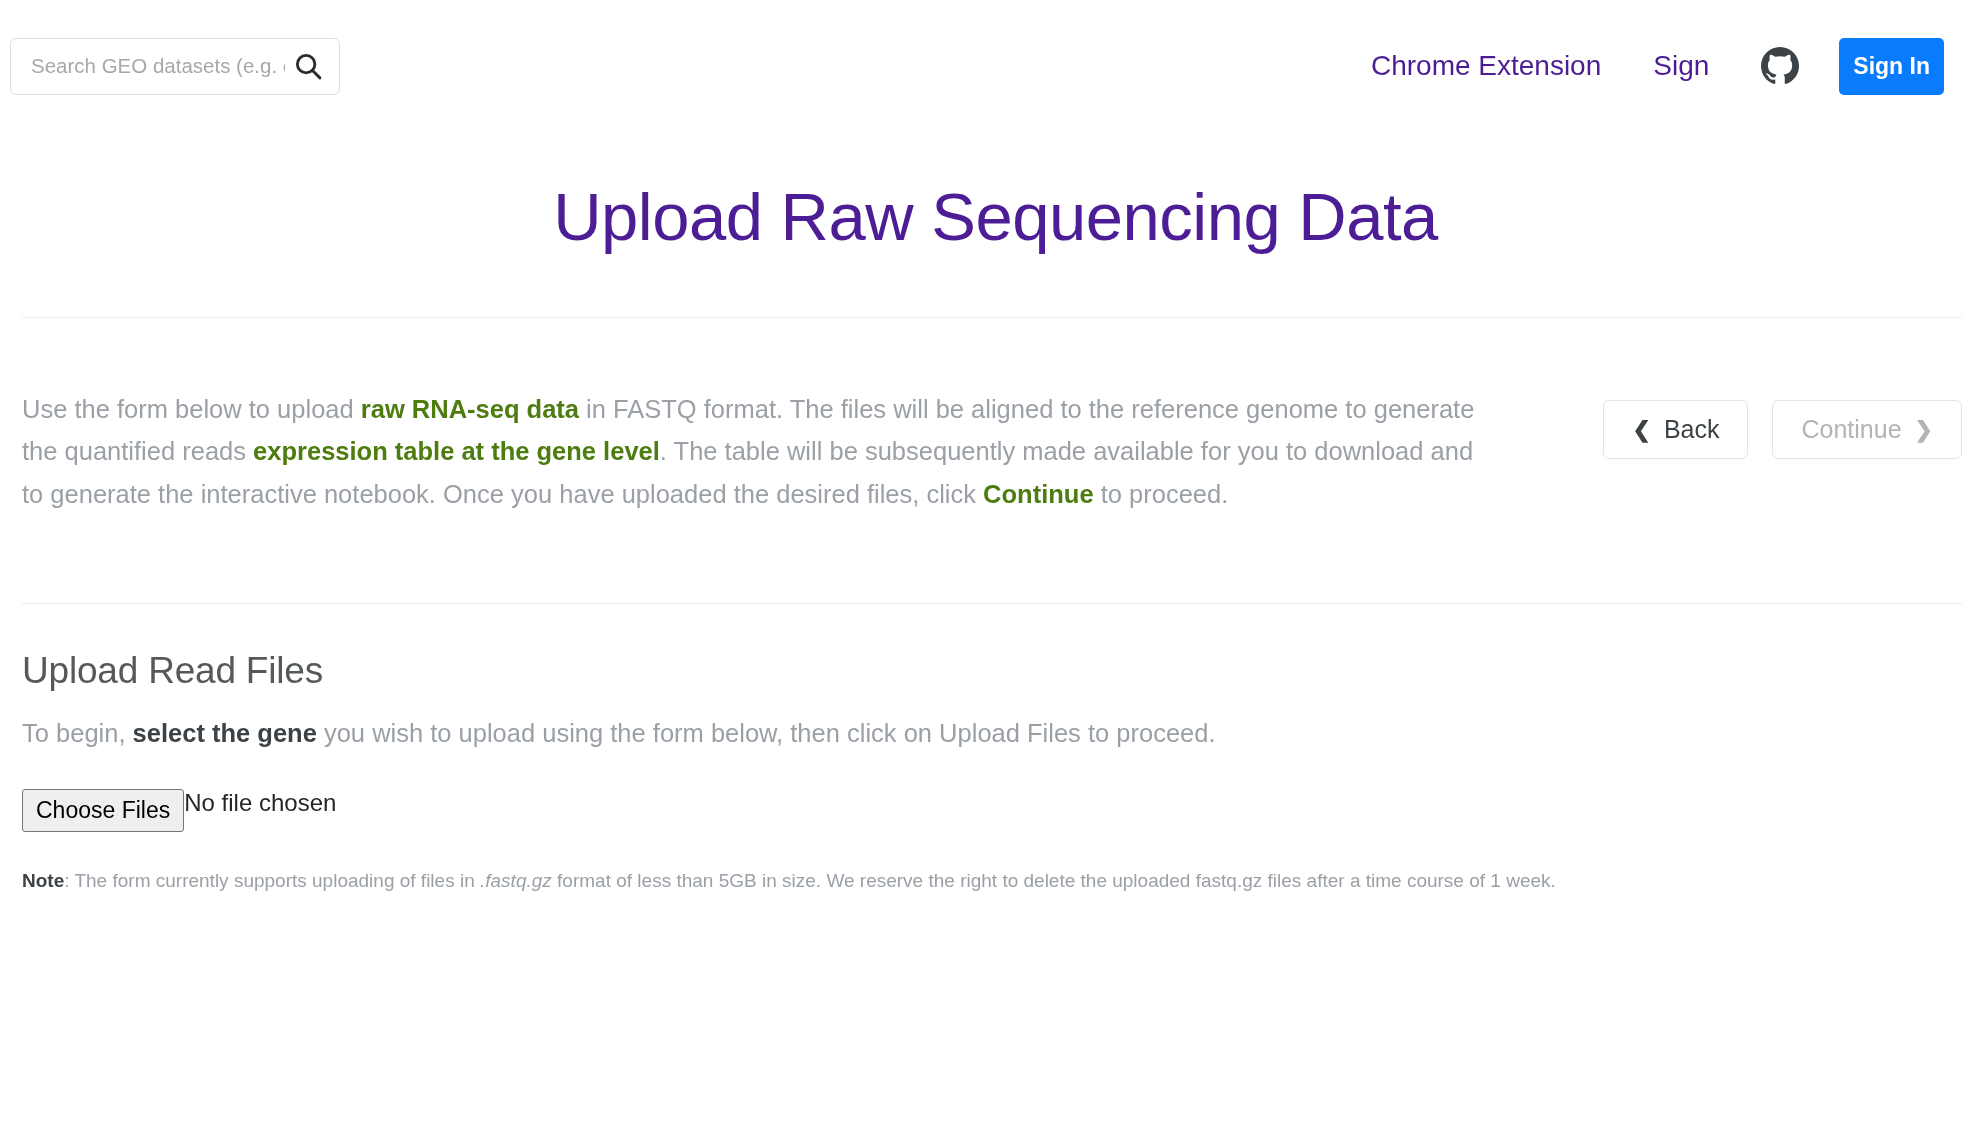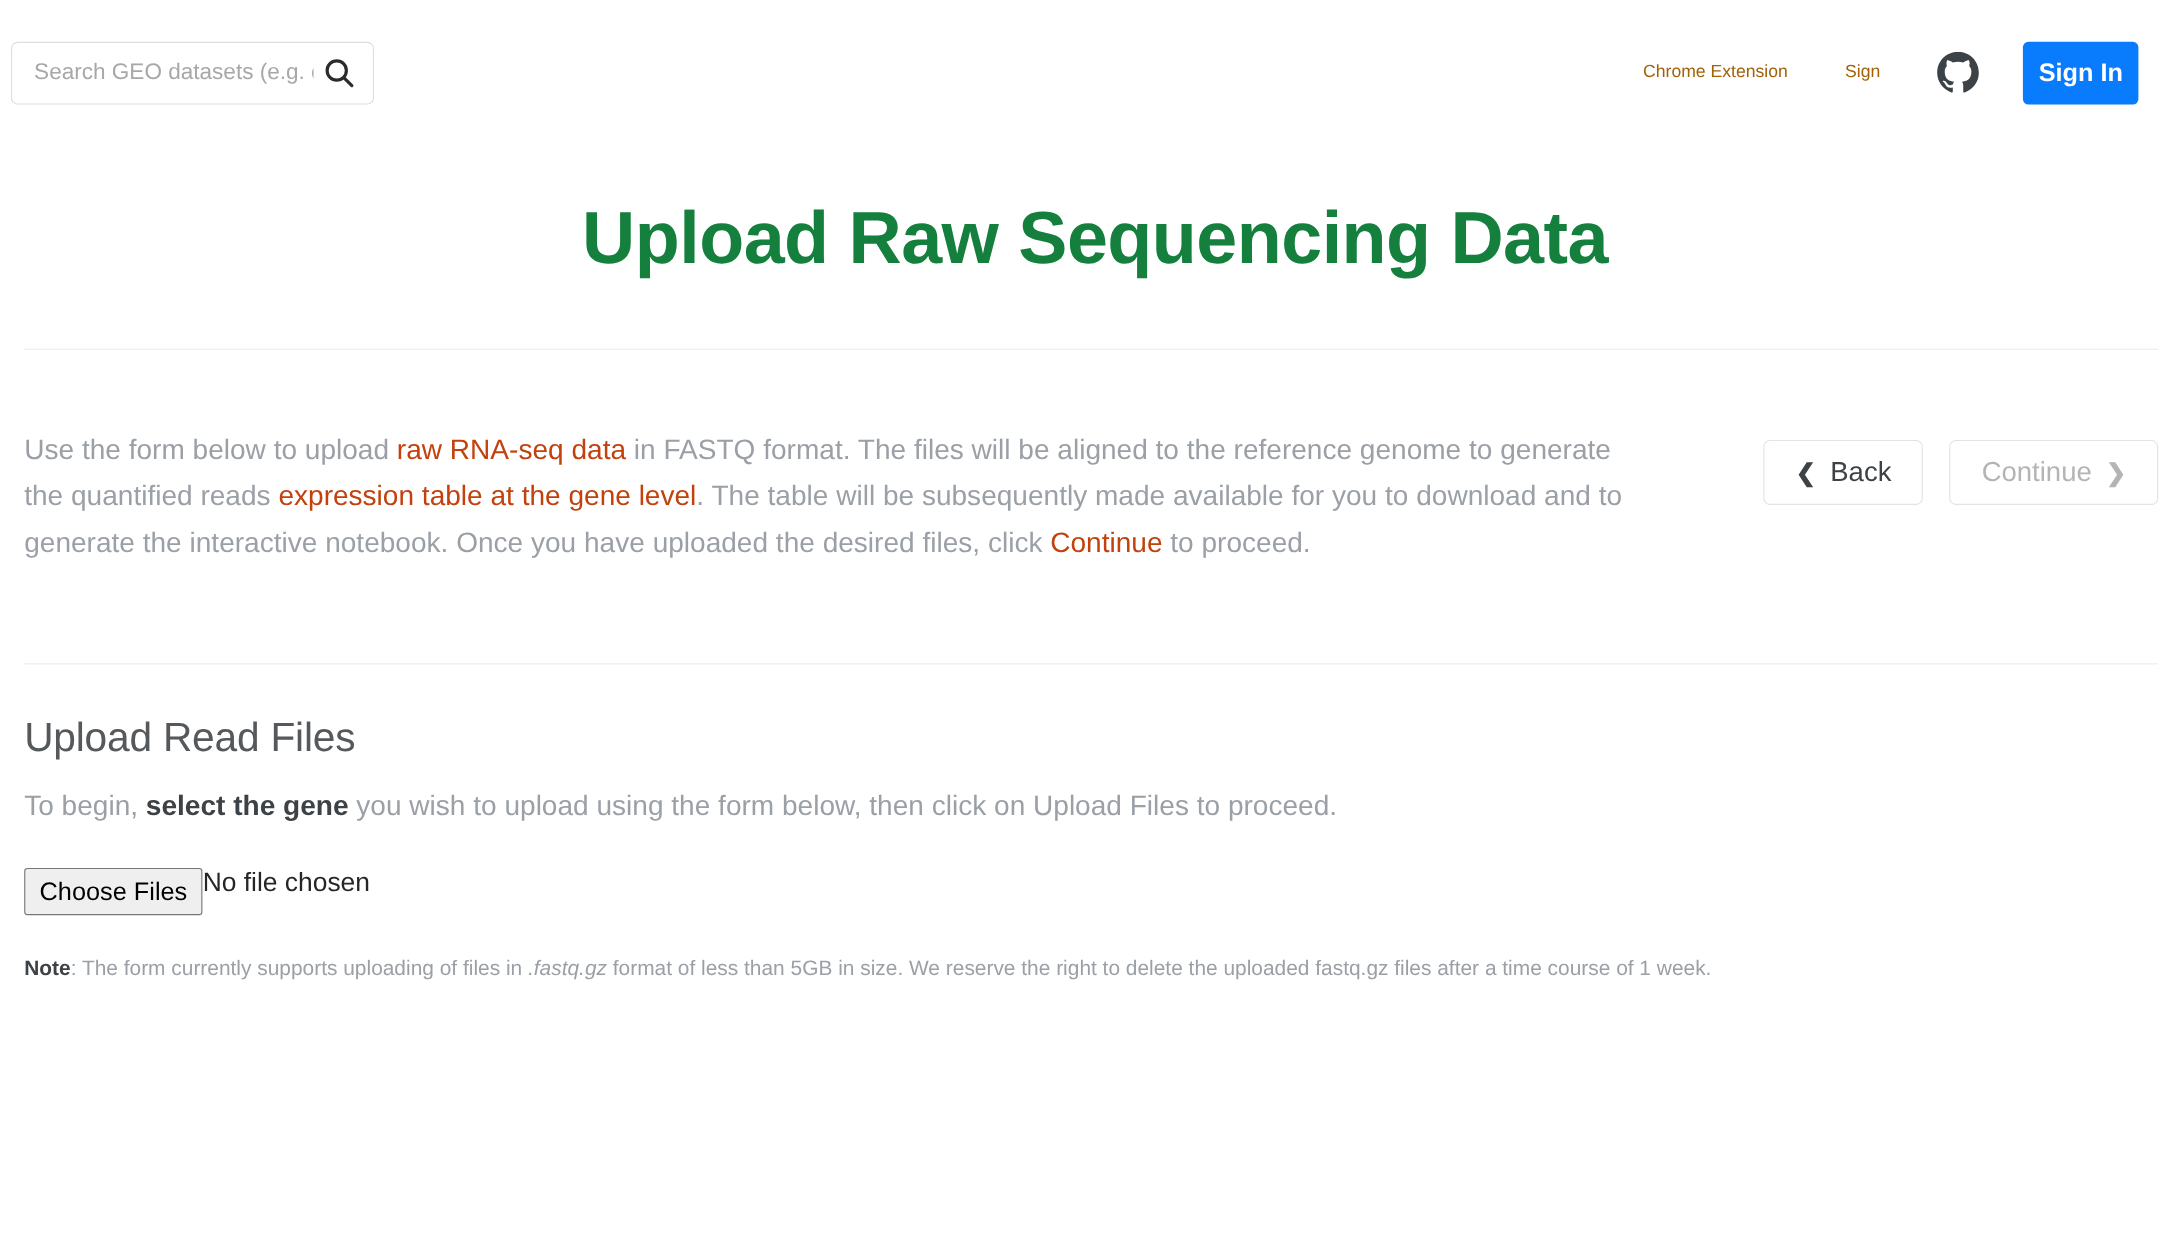--- a/index.html
+++ b/index.html
@@ -75,22 +75,22 @@
     color: #2b2b2b;
   }
 
   .nav-right {
     margin-left: auto;
     display: flex;
     align-items: center;
     gap: 0;
   }
   .nav-link {
-    font-size: 16px;
-    color: #a16207;
+    font-size: 28px;
+    color: #4c1d95;
     text-decoration: none;
     padding: 0 26px;
     white-space: nowrap;
   }
   .nav-icon-link {
     padding: 0 26px;
     display: flex;
     align-items: center;
     color: #3d4246;
   }
@@ -105,22 +105,22 @@
     padding: 15px 14px;
     margin-left: 14px;
     cursor: pointer;
     white-space: nowrap;
   }
 
   
   .page-title {
     text-align: center;
     font-size: 67px;
-    font-weight: 700;
-    color: #15803d;
+    font-weight: 400;
+    color: #4c1d95;
     margin: 46px 0 0 7px;
     letter-spacing: -0.5px;
   }
 
   hr.rule {
     border: none;
     border-top: 1px solid #ececec;
     margin: 62px 22px 0 22px;
   }
 
@@ -130,21 +130,21 @@
     align-items: flex-start;
     padding: 44px 22px 0 22px;
   }
   .intro-text {
     flex: 0 0 1460px;
     font-size: 25.5px;
     line-height: 1.68;
     color: #9aa0a6;
     font-weight: 400;
   }
-  .intro-text b { color: #c2410c; font-weight: normal; }
+  .intro-text b { color: #4d7c0f; font-weight: bold; }
   .intro-buttons {
     margin-left: auto;
     display: flex;
     gap: 24px;
     padding-top: 38px;
   }
   .nav-btn {
     background: #ffffff;
     border: 1px solid #e3e3e3;
     border-radius: 6px;

